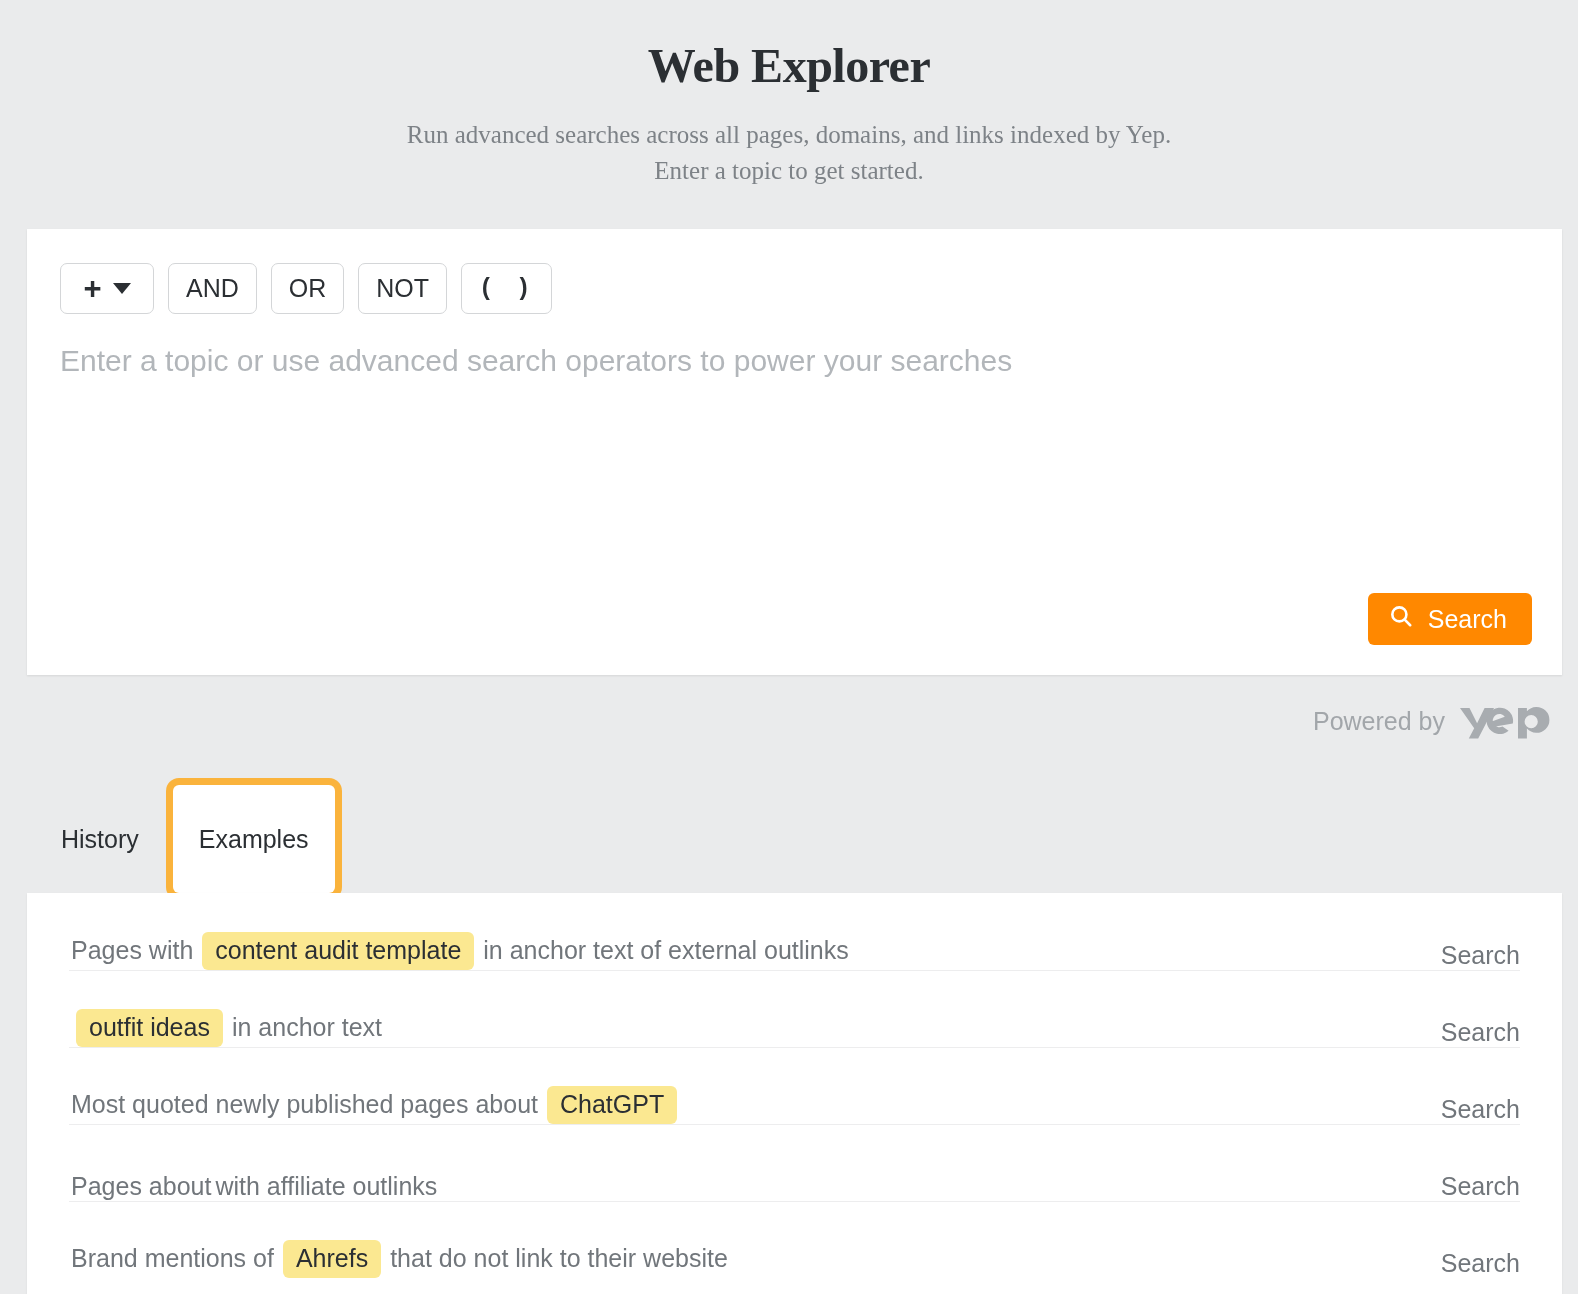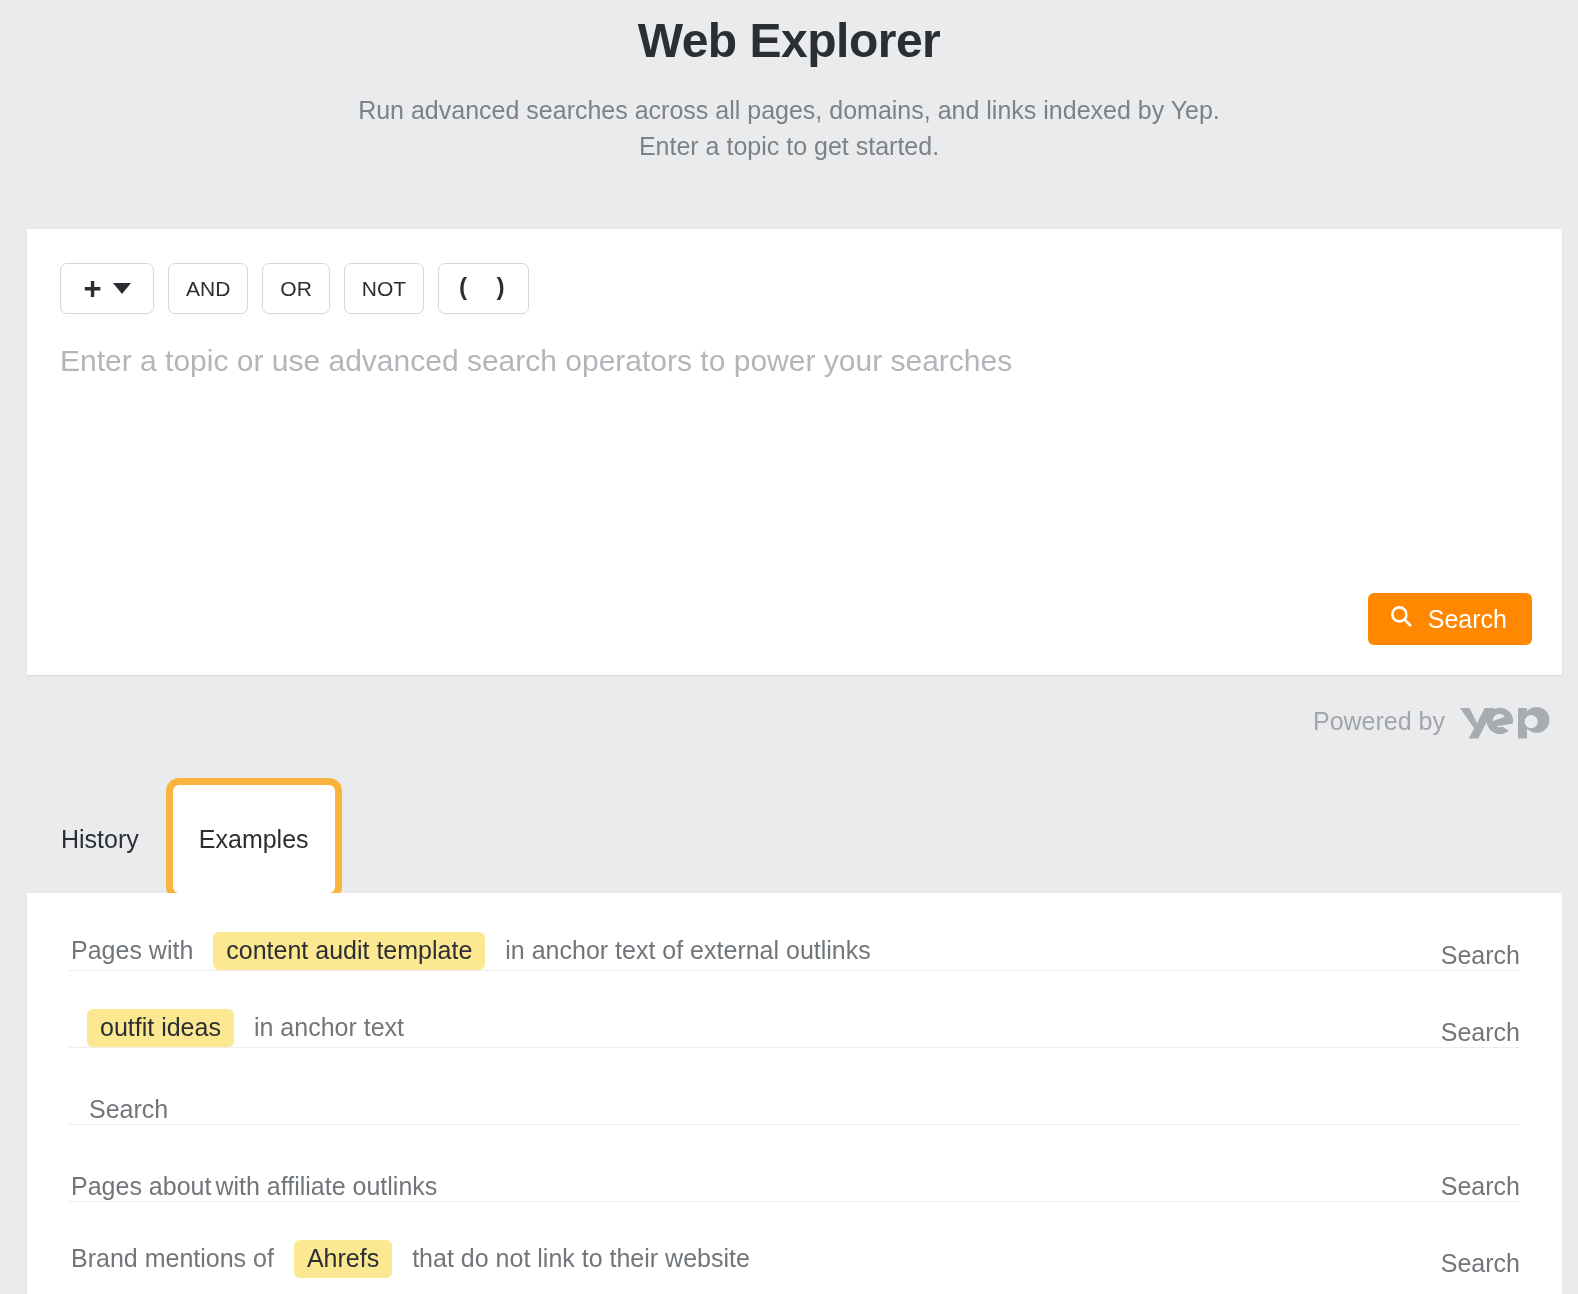--- a/index.html
+++ b/index.html
@@ -12,22 +12,23 @@
     width: 1578px;
     height: 1294px;
     overflow: hidden;
     background: #eaebec;
     font-family: "Liberation Sans", sans-serif;
     -webkit-font-smoothing: antialiased;
   }
 
   
   .header {
-    padding-top: 12px;
+    padding-top: 37px;
     text-align: center;
+    font-family: Liberation Serif, serif;
   }
   .page-title {
     margin: 0;
     font-size: 48px;
     line-height: 1.2;
     font-weight: bold;
     color: #2b2f33;
     letter-spacing: -0.5px;
   }
   .page-subtitle {
@@ -56,21 +57,21 @@
     padding: 34px 0 0 33px;
   }
   .op-btn {
     min-width: 66px;
     height: 51px;
     padding: 0 17px;
     background: #ffffff;
     border: 1px solid #d4d6d8;
     border-radius: 7px;
     font-family: "Liberation Sans", sans-serif;
-    font-size: 21px;
+    font-size: 25px;
     line-height: 49px;
     color: #2b2f33;
     text-align: center;
     cursor: pointer;
     white-space: nowrap;
     display: inline-flex;
     align-items: center;
     justify-content: center;
   }
   .op-btn.plus {
@@ -206,21 +207,21 @@
     white-space: nowrap;
     gap: 0;
   }
   .example-text .seg { padding: 0 2px; }
   .pill {
     display: inline-block;
     background: #fbe891;
     color: #2b2f33;
     border-radius: 6px;
     padding: 5px 13px 7px;
-    margin: 0 18px;
+    margin: 0 7px;
     font-size: 25px;
     line-height: 1.05;
   }
   .row-action {
     font-size: 25px;
     color: #71767b;
     cursor: pointer;
     padding-left: 20px;
   }
 </style>
@@ -292,20 +293,25 @@
 
   <div class="example-row">
     <div class="example-text">
       <span class="pill">outfit ideas</span>
       <span class="seg">in anchor text</span>
     </div>
     <span class="row-action">Search</span>
   </div>
 
   <div class="example-row">
+    <div class="example-text">
+      <span class="seg">Most quoted newly published pages about</span>
+      <span class="pill">ChatGPT</span>
+
+    </div>
     <span class="row-action">Search</span>
   </div>
 
   <div class="example-row">
     <div class="example-text">
       <span class="seg">Pages about</span>
       <span class="seg">with affiliate outlinks</span>
     </div>
     <span class="row-action">Search</span>
   </div>

